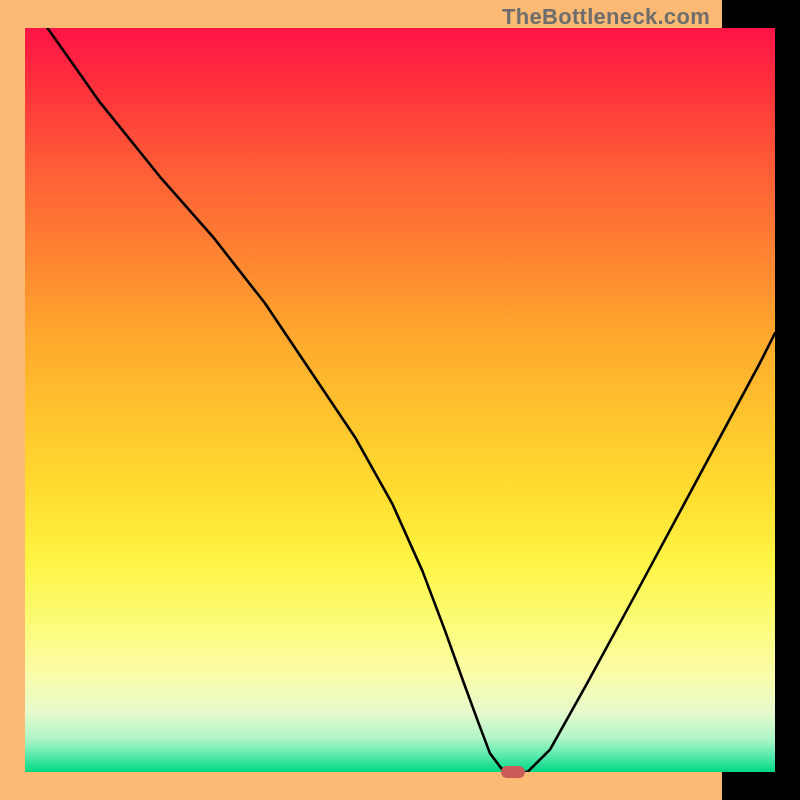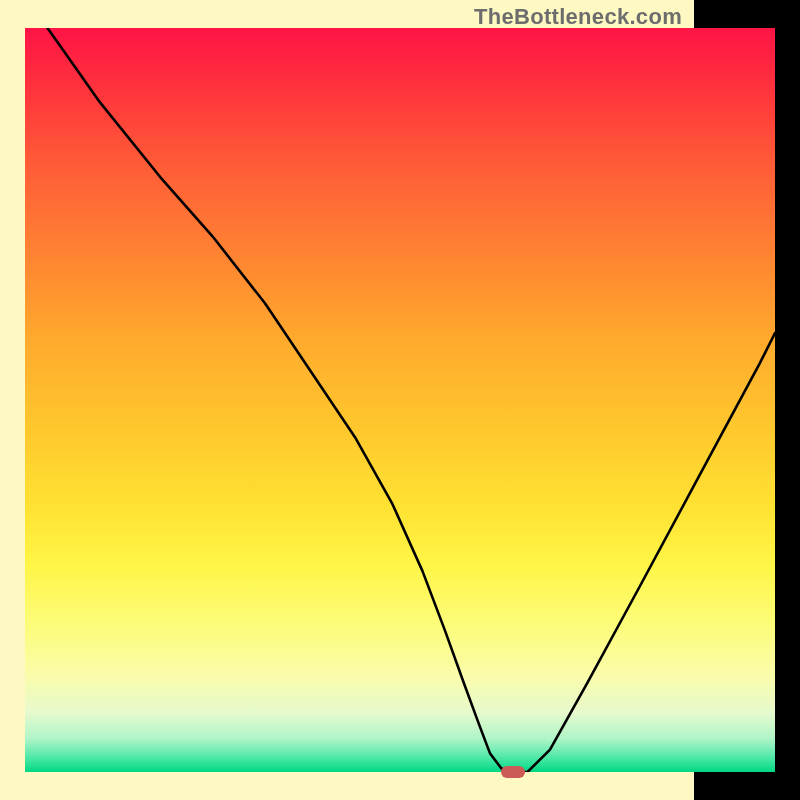--- a/index.html
+++ b/index.html
@@ -7,21 +7,22 @@
     padding: 0;
     width: 800px;
     height: 800px;
     background: #000;
     overflow: hidden;
   }
   .frame {
     position: relative;
     width: 694px;
     height: 800px;
-    background: #fef9c3;
+    background: #fdba74;
+    padding-left: 28px;
   }
   .watermark {
     position: absolute;
     top: 4px;
     right: 12px;
     font-family: Arial, Helvetica, sans-serif;
     font-size: 22px;
     font-weight: 600;
     color: #6d6d6d;
     letter-spacing: 0.3px;

